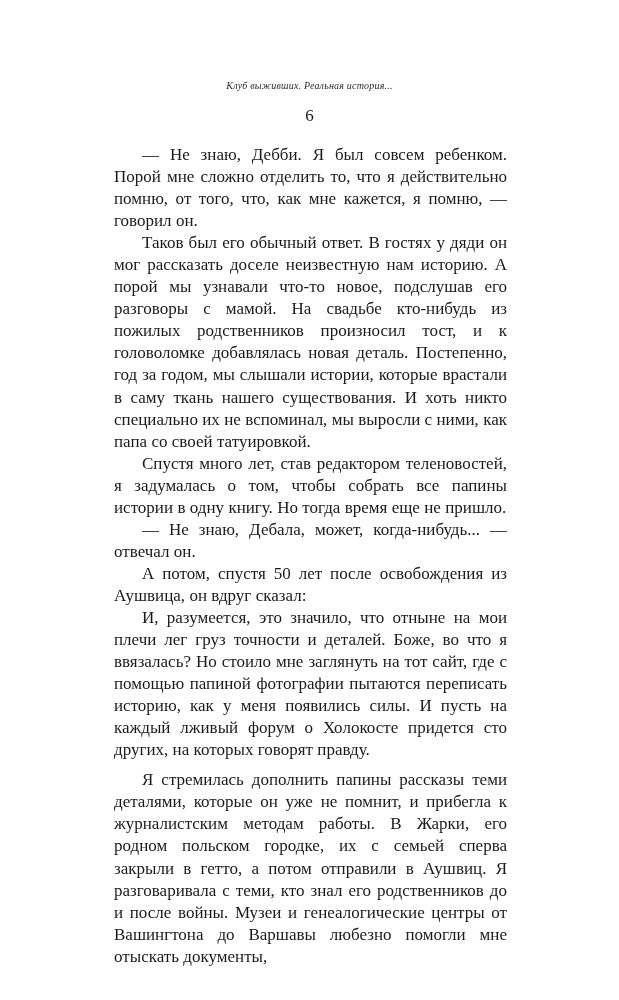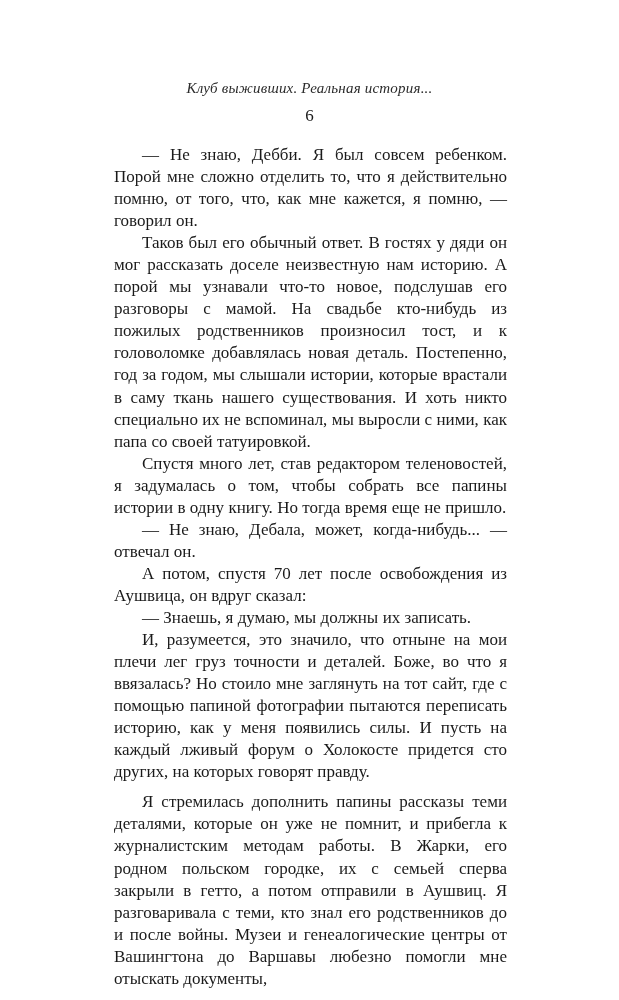--- a/index.html
+++ b/index.html
@@ -22,21 +22,21 @@
   }
 
   
   .running-head {
     position: absolute;
     top: 80px;
     left: 0;
     width: 619px;
     text-align: center;
     font-style: italic;
-    font-size: 15px;
+    font-size: 10px;
     letter-spacing: 0.2px;
     color: #2b2b2b;
     white-space: nowrap;
   }
 
   
   .folio {
     position: absolute;
     top: 106px;
     left: 0;
@@ -78,19 +78,18 @@
 
   <div class="running-head">Клуб выживших. Реальная история...</div>
 
   <div class="folio">6</div>
 
   <div class="textblock">
     <p class="para">— Не знаю, Дебби. Я был совсем ребенком. Порой мне сложно отделить то, что я действительно помню, от того, что, как мне кажется, я помню, — говорил он.</p>
     <p class="para">Таков был его обычный ответ. В гостях у дяди он мог рассказать доселе неизвестную нам историю. А порой мы узнавали что-то новое, подслушав его разговоры с мамой. На свадьбе кто-нибудь из пожилых родственников произносил тост, и к головоломке добавлялась новая деталь. Постепенно, год за годом, мы слышали истории, которые врастали в саму ткань нашего существования. И хоть никто специально их не вспоминал, мы выросли с ними, как папа со своей татуировкой.</p>
     <p class="para">Спустя много лет, став редактором теленовостей, я задумалась о том, чтобы собрать все папины истории в одну книгу. Но тогда время еще не пришло.</p>
     <p class="para">— Не знаю, Дебала, может, когда-нибудь... — отвечал он.</p>
-    <p class="para">А потом, спустя 70 лет после освобождения из Аушвица, он вдруг сказал:</p>
-    <p class="para">— Знаешь, я думаю, мы должны их записать.</p>
+    <p class="para">А потом, спустя 50 лет после освобождения из Аушвица, он вдруг сказал:</p>
     <p class="para">И, разумеется, это значило, что отныне на мои плечи лег груз точности и деталей. Боже, во что я ввязалась? Но стоило мне заглянуть на тот сайт, где с помощью папиной фотографии пытаются переписать историю, как у меня появились силы. И пусть на каждый лживый форум о Холокосте придется сто других, на которых говорят правду.</p>
     <p class="para">Я стремилась дополнить папины рассказы теми деталями, которые он уже не помнит, и прибегла к журналистским методам работы. В Жарки, его родном польском городке, их с семьей сперва закрыли в гетто, а потом отправили в Аушвиц. Я разговаривала с теми, кто знал его родственников до и после войны. Музеи и генеалогические центры от Вашингтона до Варшавы любезно помогли мне отыскать документы,</p>
   </div>
 
 </div>
 
 </body></html>

